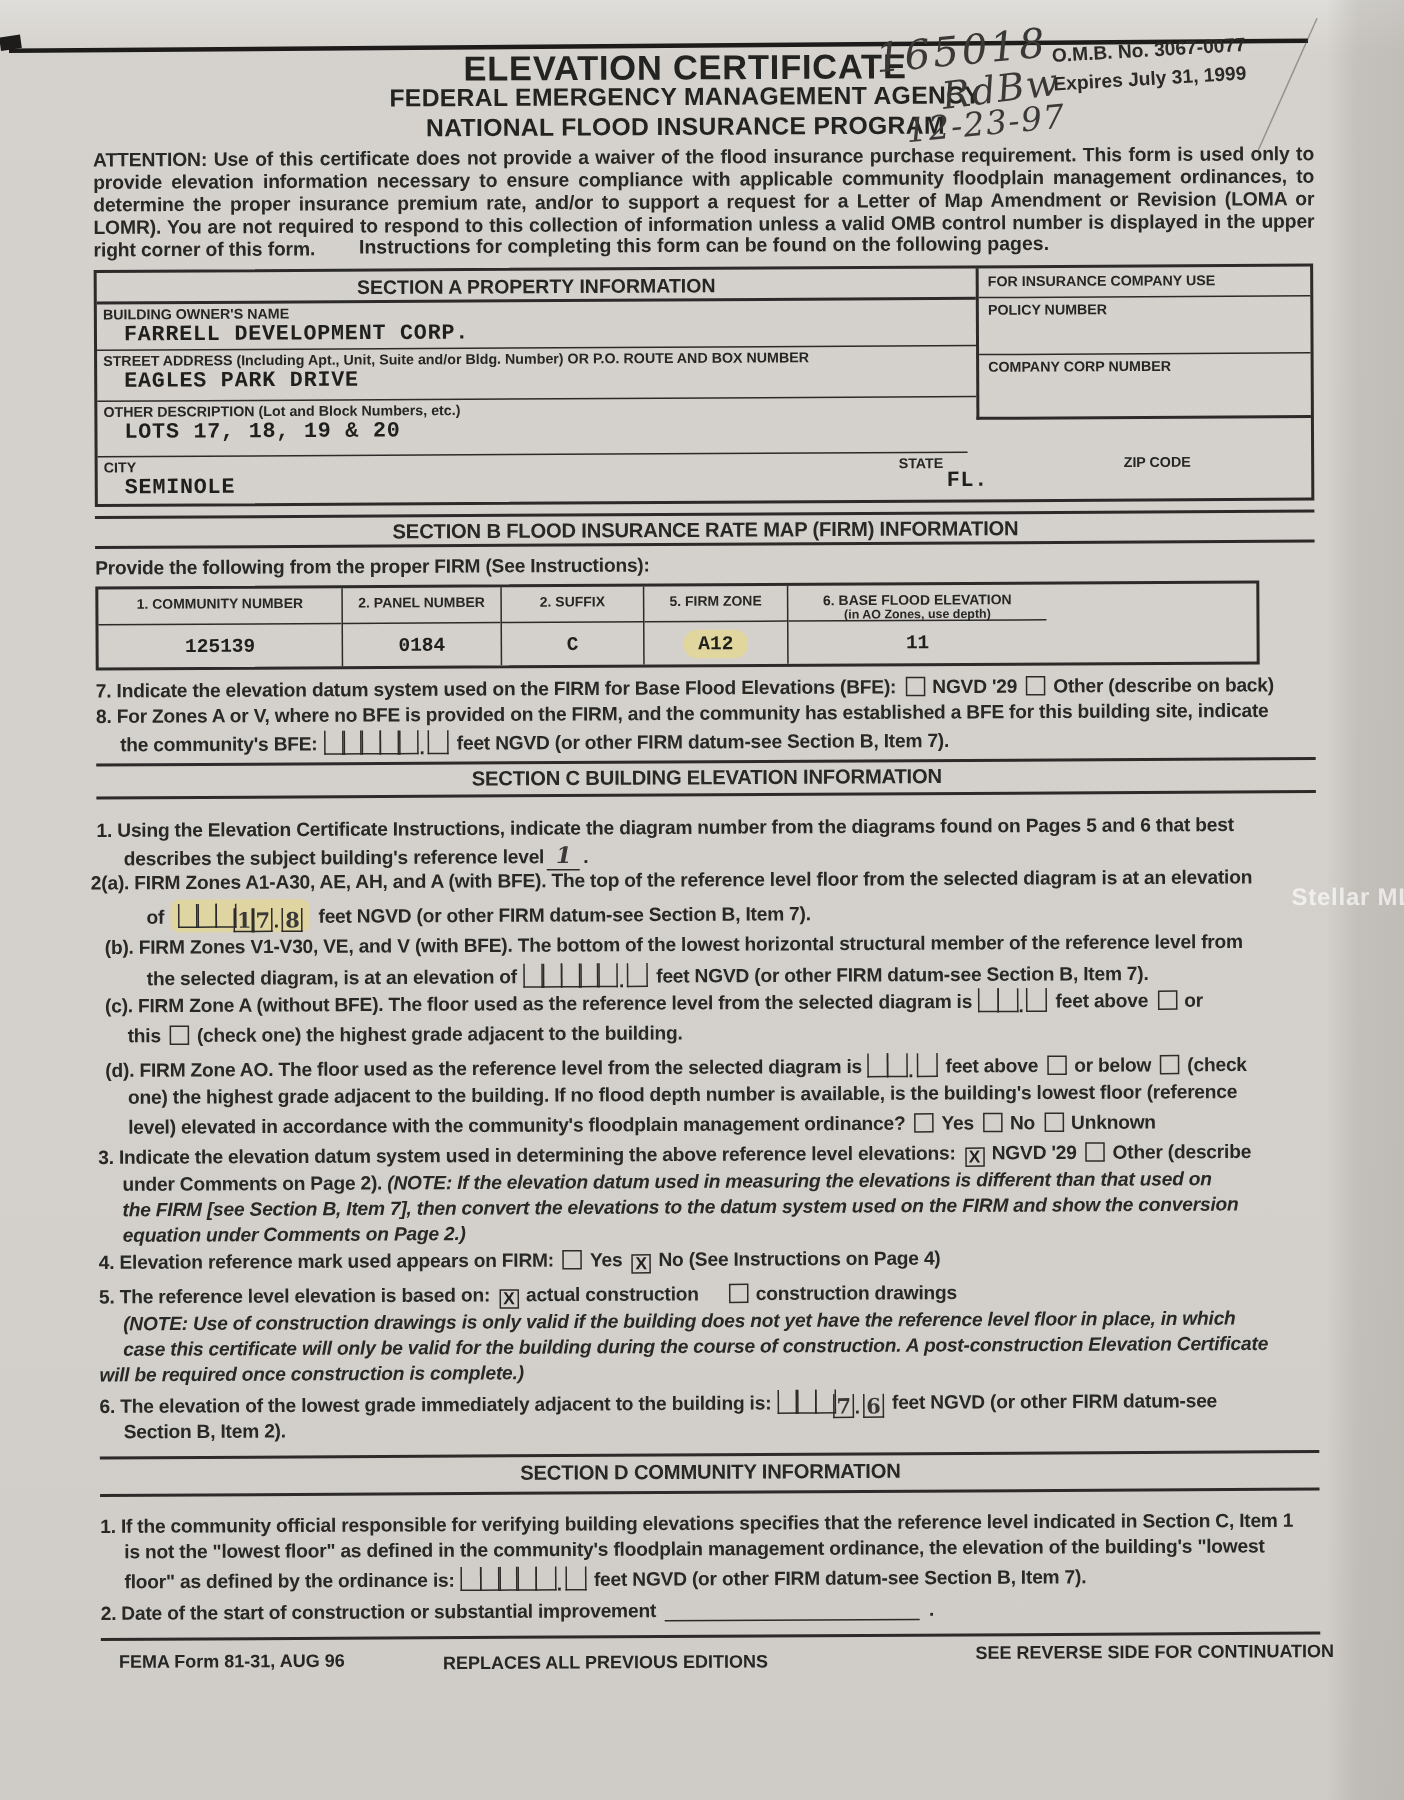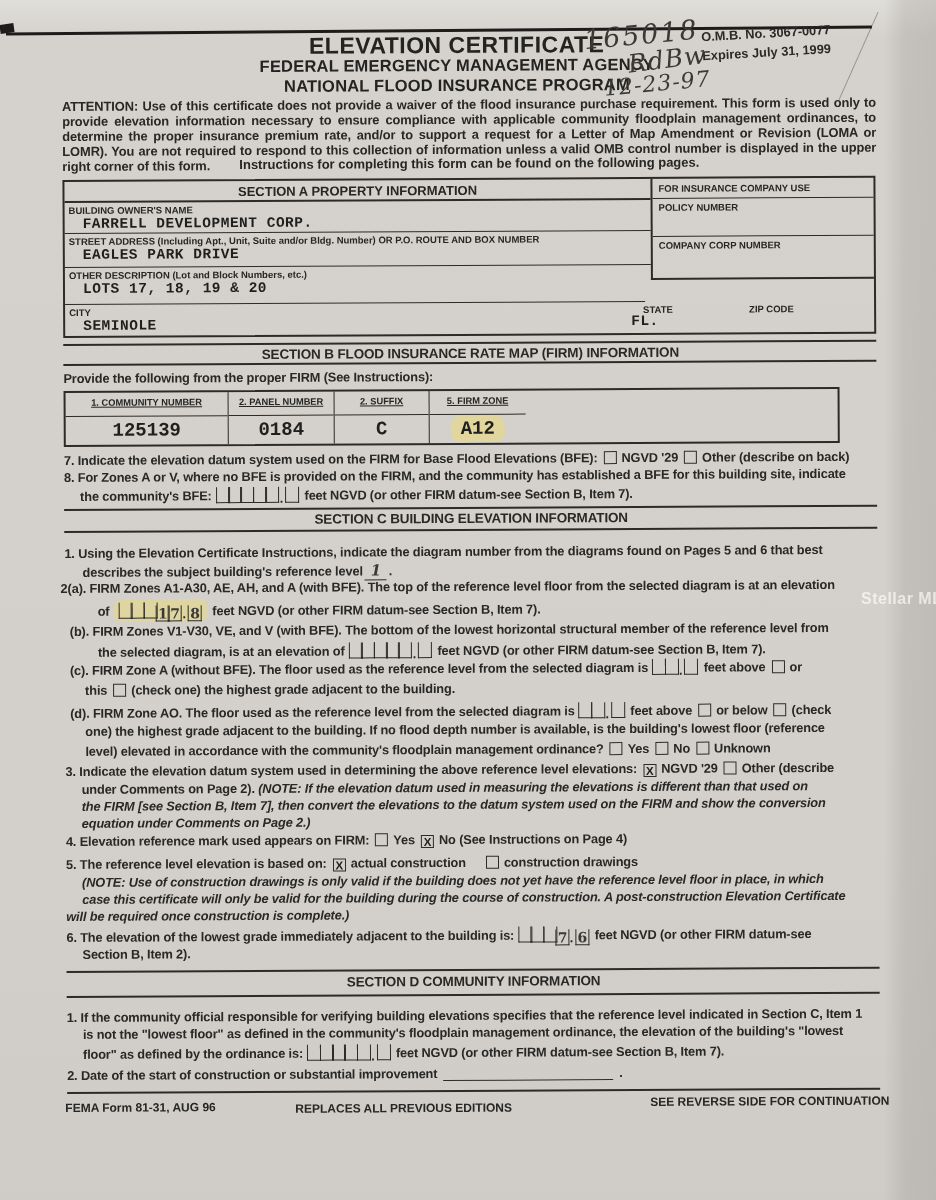--- a/index.html
+++ b/index.html
@@ -40,23 +40,23 @@
   .a-r3{height:39px;font-size:9.5px;font-weight:bold;padding:3px 0 0 6px;box-sizing:border-box;}
   .a-row{position:absolute;left:0;box-sizing:border-box;}
   .a-lbl{font-size:9.5px;font-weight:bold;letter-spacing:0;padding:2px 0 0 4px;}
   .a-val{font-family:"Liberation Mono",monospace;font-size:14.5px;font-weight:bold;letter-spacing:0.5px;padding-left:18px;color:#1f1f1d;}
   .u{border-bottom:1.5px solid #2c2b29;}
 
   
   .firm{position:absolute;left:62px;top:391px;width:776px;height:56px;border:2px solid #2c2b29;box-sizing:border-box;display:flex;}
   .fcol{border-right:1.5px solid #2c2b29;box-sizing:border-box;display:flex;flex-direction:column;}
   .fcol:last-child{border-right:none;}
-  .fhead{height:24px;border-bottom:1.5px solid #2c2b29;text-align:center;font-size:9.3px;font-weight:bold;padding-top:6px;box-sizing:border-box;line-height:9px;text-decoration:underline;}
+  .fhead{height:24px;border-bottom:1.5px solid #2c2b29;text-align:center;font-size:9.3px;font-weight:bold;padding-top:6px;box-sizing:border-box;line-height:9px;}
   .fhead .sub{font-size:8.3px;font-weight:bold;}
-  .fval{flex:1;display:flex;align-items:center;justify-content:center;font-family:"Liberation Mono",monospace;font-size:19px;font-weight:bold;color:#1f1f1d;}
+  .fval{flex:1;display:flex;align-items:center;justify-content:center;font-family:"Liberation Mono",monospace;font-size:13px;font-weight:bold;color:#1f1f1d;}
   .hl{background:rgba(233,216,128,0.62);border-radius:9px;padding:2px 10px;}
 
   
   .cb{display:inline-block;width:13px;height:13px;border:1.6px solid #2c2b29;vertical-align:-2px;margin:0 5px 0 6px;text-align:center;line-height:12px;font-size:11.5px;font-weight:bold;box-sizing:border-box;color:#222;}
   .bg{display:inline-block;vertical-align:-3px;margin:0 2px 0 4px;white-space:nowrap;}
   .cell{display:inline-block;width:14px;height:16px;border-left:1.6px solid #2c2b29;border-right:1.6px solid #2c2b29;border-bottom:1.6px solid #2c2b29;margin-right:-1.6px;text-align:center;font-size:13px;line-height:17px;box-sizing:border-box;}
   .cell:last-child{margin-right:0;}
   .dot{display:inline-block;margin:0 2px;font-weight:bold;}
   .cell .hw{font-size:14px;font-weight:bold;font-style:normal;font-family:"DejaVu Serif",serif;}
   .hlbox{background:rgba(233,216,128,0.55);border-radius:6px;padding:3px 5px 0 5px;}
@@ -108,21 +108,21 @@
         <div class="a-lbl">STREET ADDRESS (Including Apt., Unit, Suite and/or Bldg. Number) OR P.O. ROUTE AND BOX NUMBER</div>
         <div class="a-val">EAGLES PARK DRIVE</div>
       </div>
       <div class="a-row u" style="top:86px;width:580px;height:37px;">
         <div class="a-lbl">OTHER DESCRIPTION (Lot and Block Numbers, etc.)</div>
         <div class="a-val">LOTS 17, 18, 19 &amp; 20</div>
       </div>
       <div class="a-row" style="top:123px;width:809px;height:31px;">
         <div class="a-lbl">CITY</div>
         <div class="a-val">SEMINOLE</div>
-        <div class="a-lbl" style="position:absolute;left:530px;top:0;margin-left:44px;">STATE</div>
+        <div class="a-lbl" style="position:absolute;left:530px;top:0;">STATE</div>
         <div class="a-val" style="position:absolute;left:548px;top:11px;font-family:Liberation Mono, monospace;">FL.</div>
         <div class="a-lbl" style="position:absolute;left:668px;top:0;margin-left:12px;">ZIP CODE</div>
         <div class="a-val" style="position:absolute;left:690px;top:11px;"></div>
       </div>
     </div>
 
     <div class="rule" style="top:344px;"></div>
     <div class="ln center" style="left:62px;top:348px;width:814px;font-size:13.5px;font-weight:bold;">SECTION B   FLOOD INSURANCE RATE MAP (FIRM) INFORMATION</div>
     <div class="rule thin" style="top:364px;"></div>
     <div class="ln" style="left:62px;top:371px;">Provide the following from the proper FIRM (See Instructions):</div>
@@ -139,20 +139,24 @@
       <div class="fcol" style="width:95px;">
         <div class="fhead">2. SUFFIX</div>
         <div class="fval">C</div>
       </div>
       <div class="fcol" style="width:96px;">
         <div class="fhead">5. FIRM ZONE</div>
         <div class="fval">
             <span class="hl">A12</span>
           </div>
       </div>
+      <div class="fcol" style="width:172px;">
+        <div class="fhead"><span>6. BASE FLOOD ELEVATION</span><br><span class="sub">(in AO Zones, use depth)</span></div>
+        <div class="fval">11</div>
+      </div>
     </div>
 
     <div class="ln" style="left:62px;top:453px;">
       <span>7. Indicate the elevation datum system used on the FIRM for Base Flood Elevations (BFE):</span><span class="cb"><span></span></span><span>NGVD '29</span><span class="cb"><span></span></span><span>Other (describe on back)</span>
     </div>
     <div class="ln" style="left:62px;top:470px;">8. For Zones A or V, where no BFE is provided on the FIRM, and the community has established a BFE for this building site, indicate</div>
     <div class="ln" style="left:78px;top:488px;">
       <span>the community's  BFE:</span><span class="bg"><span class="cell"><span class="hw"></span></span><span class="cell"><span class="hw"></span></span><span class="cell"><span class="hw"></span></span><span class="cell"><span class="hw"></span></span><span class="cell"><span class="hw"></span></span><span class="dot">.</span><span class="cell"><span class="hw"></span></span></span>
       <span>feet NGVD (or other FIRM datum-see Section B, Item 7).</span>
     </div>
@@ -230,19 +234,19 @@
     <div class="ln" style="left:78px;top:1027px;">is not the "lowest floor" as defined in the community's floodplain management ordinance, the elevation of the building's "lowest</div>
     <div class="ln" style="left:78px;top:1046px;">
       <span>floor" as defined by the ordinance is:</span><span class="bg"><span class="cell"><span class="hw"></span></span><span class="cell"><span class="hw"></span></span><span class="cell"><span class="hw"></span></span><span class="cell"><span class="hw"></span></span><span class="cell"><span class="hw"></span></span><span class="dot">.</span><span class="cell"><span class="hw"></span></span></span>
       <span>feet NGVD (or other FIRM datum-see Section B, Item 7).</span>
     </div>
     <div class="ln" style="left:62px;top:1068px;">
       <span>2. Date of the start of construction or substantial improvement</span><span class="blank" style="width:170px;"></span><span>.</span>
     </div>
 
     <div class="rule" style="top:1092px;"></div>
-    <div class="foot" style="left:60px;top:1101px;">FEMA Form 81-31, AUG 96</div>
+    <div class="foot" style="left:74px;top:1101px;">FEMA Form 81-31, AUG 96</div>
     <div class="foot" style="left:290px;top:1103px;">REPLACES ALL PREVIOUS EDITIONS</div>
     <div class="foot" style="left:645px;top:1098px;">SEE REVERSE SIDE FOR CONTINUATION</div>
   </div>
 
   <div class="watermark">Stellar MLS</div>
 </div>
 
 </body></html>

